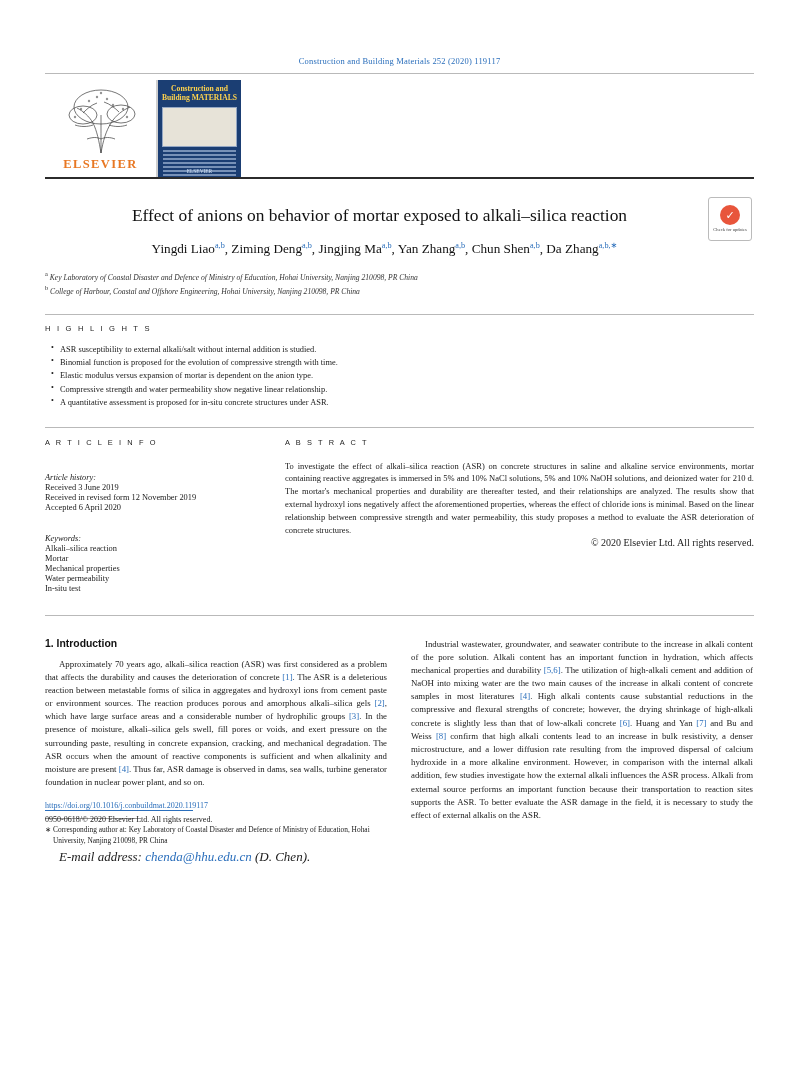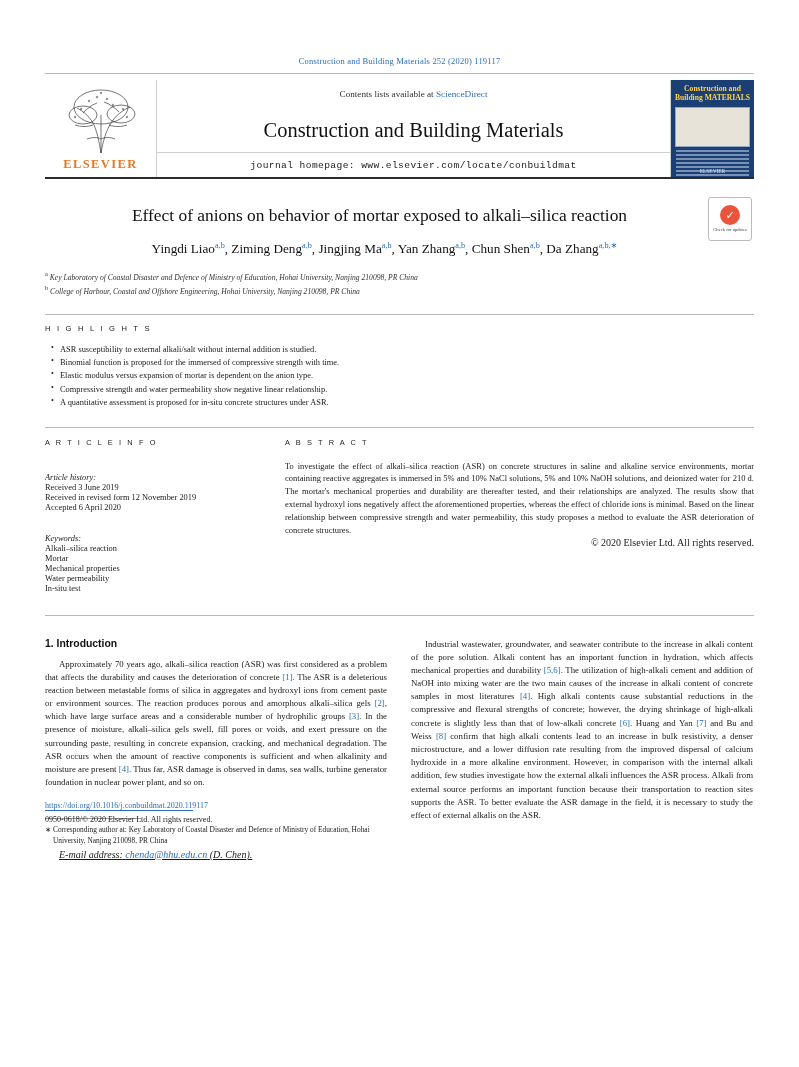--- a/index.html
+++ b/index.html
@@ -278,21 +278,21 @@
   }
   .fn {
     font-size: 7.4px;
     line-height: 1.45;
     color: #1a1a1a;
     text-indent: 0;
     padding-left: 8px;
     position: relative;
   }
   .fn .mark { position: absolute; left: 0; top: 0; }
-  .fn-email { font-size: 10px; font-style: italic; padding-left: 14px; margin-top: 2px; text-decoration: underline; }
+  .fn-email { font-size: 13px; font-style: italic; padding-left: 14px; margin-top: 2px; }
   .fn-email a { color: #2a6ebb; text-decoration: none; }
 
   .doi-block { position: absolute; bottom: 42px; left: 45px; }
   .doi-link { font-size: 8px; color: #2a6ebb; }
   .doi-under { width: 148px; border-top: 1px solid #2a6ebb; margin-top: 0px; }
   .issn { font-size: 8px; margin-top: 4px; color: #1a1a1a; }
 </style>
 </head>
 <body>
 
@@ -326,28 +326,20 @@
           <circle cx="28" cy="26" r="1.2"></circle>
             <circle cx="70" cy="26" r="1.2"></circle>
           <circle cx="48" cy="10" r="1.2"></circle>
             <circle cx="22" cy="34" r="1.2"></circle>
           <circle cx="74" cy="34" r="1.2"></circle>
         </g>
       </svg>
       <div class="elsevier-word">ELSEVIER</div>
     </div>
 
-    <div class="mast-center">
-      <div class="contents-line">
-        <span>Contents lists available at</span>
-        <span class="sd">ScienceDirect</span>
-      </div>
-      <div class="journal-title">Construction and Building Materials</div>
-      <div class="homepage-bar">journal homepage: www.elsevier.com/locate/conbuildmat</div>
-    </div>
 
     <div class="cover">
       <div class="cov-title">Construction and Building MATERIALS</div>
       <div class="cov-img"></div>
       <div class="cov-lines">
         <div></div>
           <div></div>
           <div></div>
           <div></div>
           <div></div>
@@ -379,21 +371,21 @@
     <div class="affil">
       <div><sup>a</sup> <span>Key Laboratory of Coastal Disaster and Defence of Ministry of Education, Hohai University, Nanjing 210098, PR China</span></div>
       <div><sup>b</sup> <span>College of Harbour, Coastal and Offshore Engineering, Hohai University, Nanjing 210098, PR China</span></div>
     </div>
   </div>
 
   <div class="sec-rule"></div>
   <div class="sec-label">H I G H L I G H T S</div>
   <ul class="bullets">
     <li>ASR susceptibility to external alkali/salt without internal addition is studied.</li>
-    <li>Binomial function is proposed for the immersed of compressive strength with time.</li>
+    <li>Binomial function is proposed for the evolution of compressive strength with time.</li>
     <li>Elastic modulus versus expansion of mortar is dependent on the anion type.</li>
     <li>Compressive strength and water permeability show negative linear relationship.</li>
     <li>A quantitative assessment is proposed for in-situ concrete structures under ASR.</li>
   </ul>
 
   <div class="sec-rule"></div>
   <div class="two-col">
     <div class="col-left">
       <div class="label-sm">A R T I C L E   I N F O</div>
       <div class="hist-title">Article history:</div>

